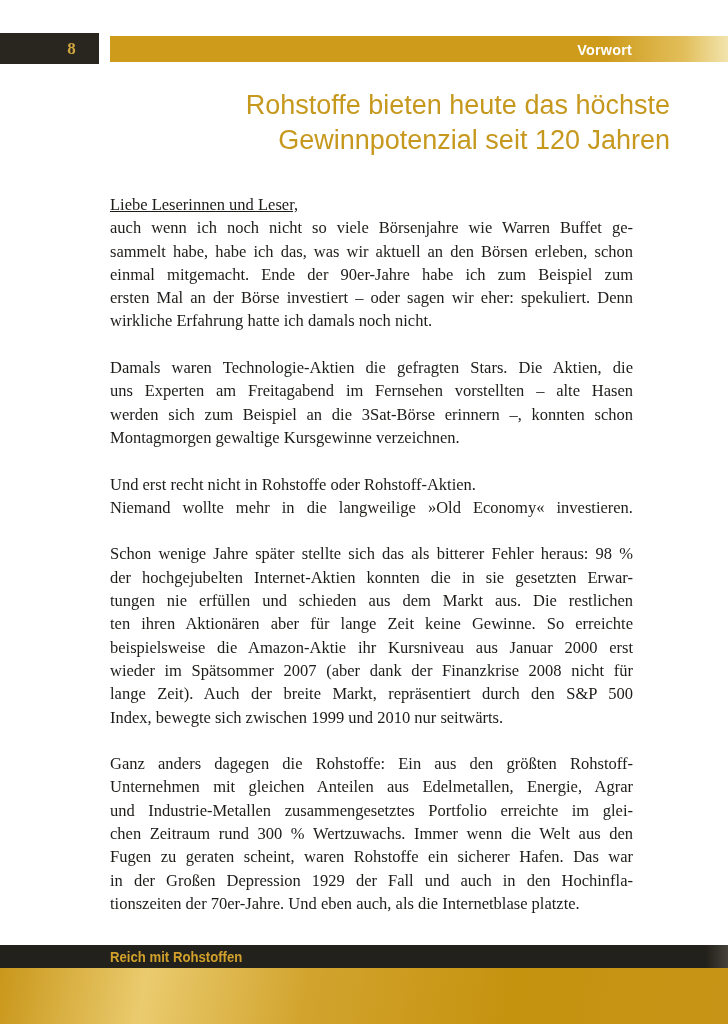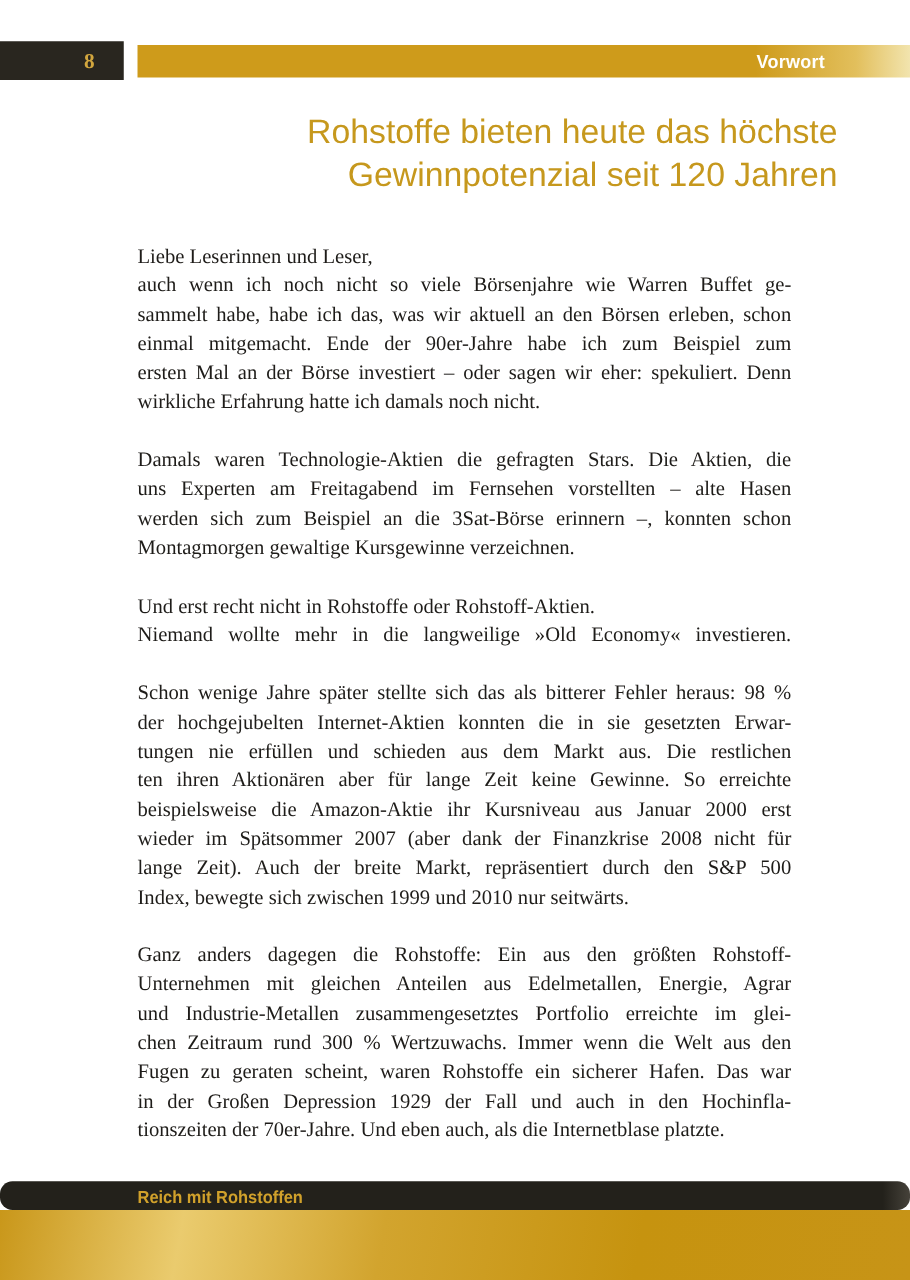--- a/index.html
+++ b/index.html
@@ -29,21 +29,21 @@
     padding-left:44px;
   }
   .pagenum-box span{
     font-family:"Liberation Serif", serif;
     font-weight:bold;font-size:17px;color:var(--pagenum-gold);
   }
   .section-bar{
     position:absolute;left:110px;right:0;top:36px;height:26px;
     background:linear-gradient(to right,var(--gold) 0%,var(--gold) 80%,#E2BF5C 93%,var(--gold-light) 100%);
     display:flex;align-items:center;justify-content:flex-end;
-    padding-right:68px;
+    padding-right:96px;
   }
   .section-bar span{
     font-family:"Liberation Sans", sans-serif;
     font-weight:bold;font-size:15px;color:#ffffff;
     letter-spacing:0.2px;
     transform:scaleX(0.96);transform-origin:right center;
   }
   
   .title{
     position:absolute;left:110px;top:88px;width:560px;
@@ -53,35 +53,34 @@
     text-align:right;
   }
   
   .body-text{
     position:absolute;left:110px;top:193px;width:523px;
     font-family:"Liberation Serif", serif;
     font-size:16.5px;line-height:23.3px;
     color:var(--body-text);
   }
   .para{margin-bottom:23.3px;}
-  .para.tight{margin-bottom:0;}
+  .para.tight{margin-bottom:0;text-decoration:underline;}
   .para:last-child{margin-bottom:12px;}
   .line{
     text-align:justify;
     text-align-last:justify;
     white-space:normal;
   }
   .line.final{text-align-last:left;}
   
   .footer-bar{
     position:absolute;left:0;right:0;top:945px;height:23px;
     background:linear-gradient(to right,#23211B 0%,#23211B 97%,#46423a 100%);
     display:flex;align-items:center;
     padding-left:110px;
-    border-radius:10px;
   }
   .footer-bar span{
     font-family:"Liberation Sans", sans-serif;
     font-weight:bold;font-size:14px;color:var(--footer-text-gold);
     transform:scaleX(0.94);transform-origin:left center;
   }
   .footer-band{
     position:absolute;left:0;right:0;top:968px;height:56px;
     background:linear-gradient(100deg,
       #C9971A 0%,

